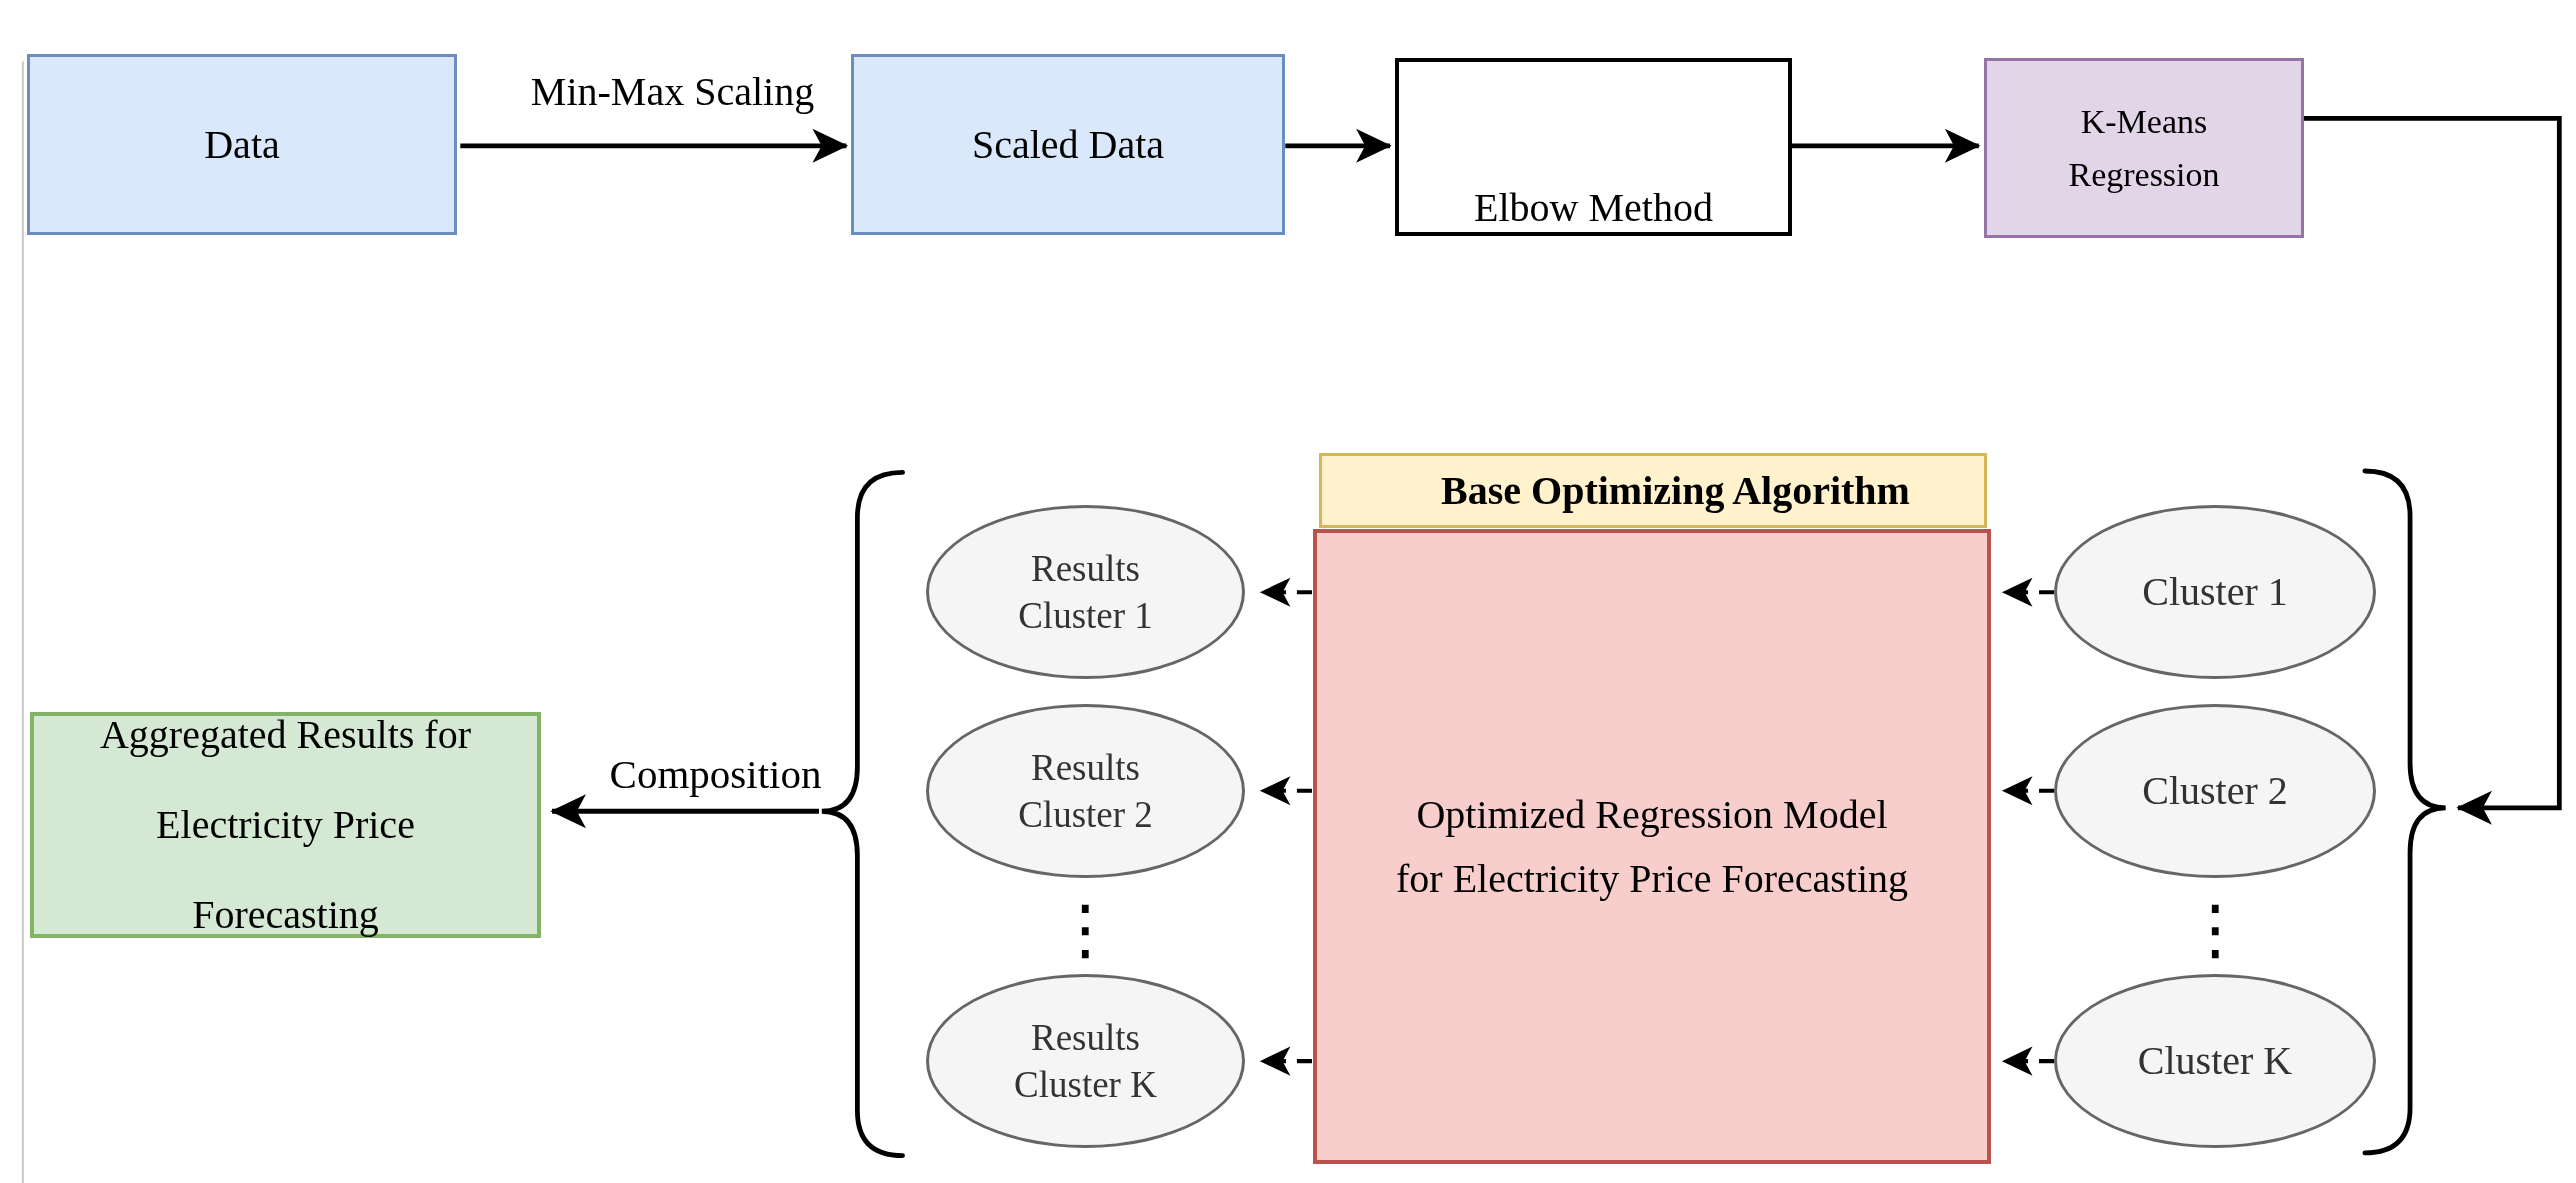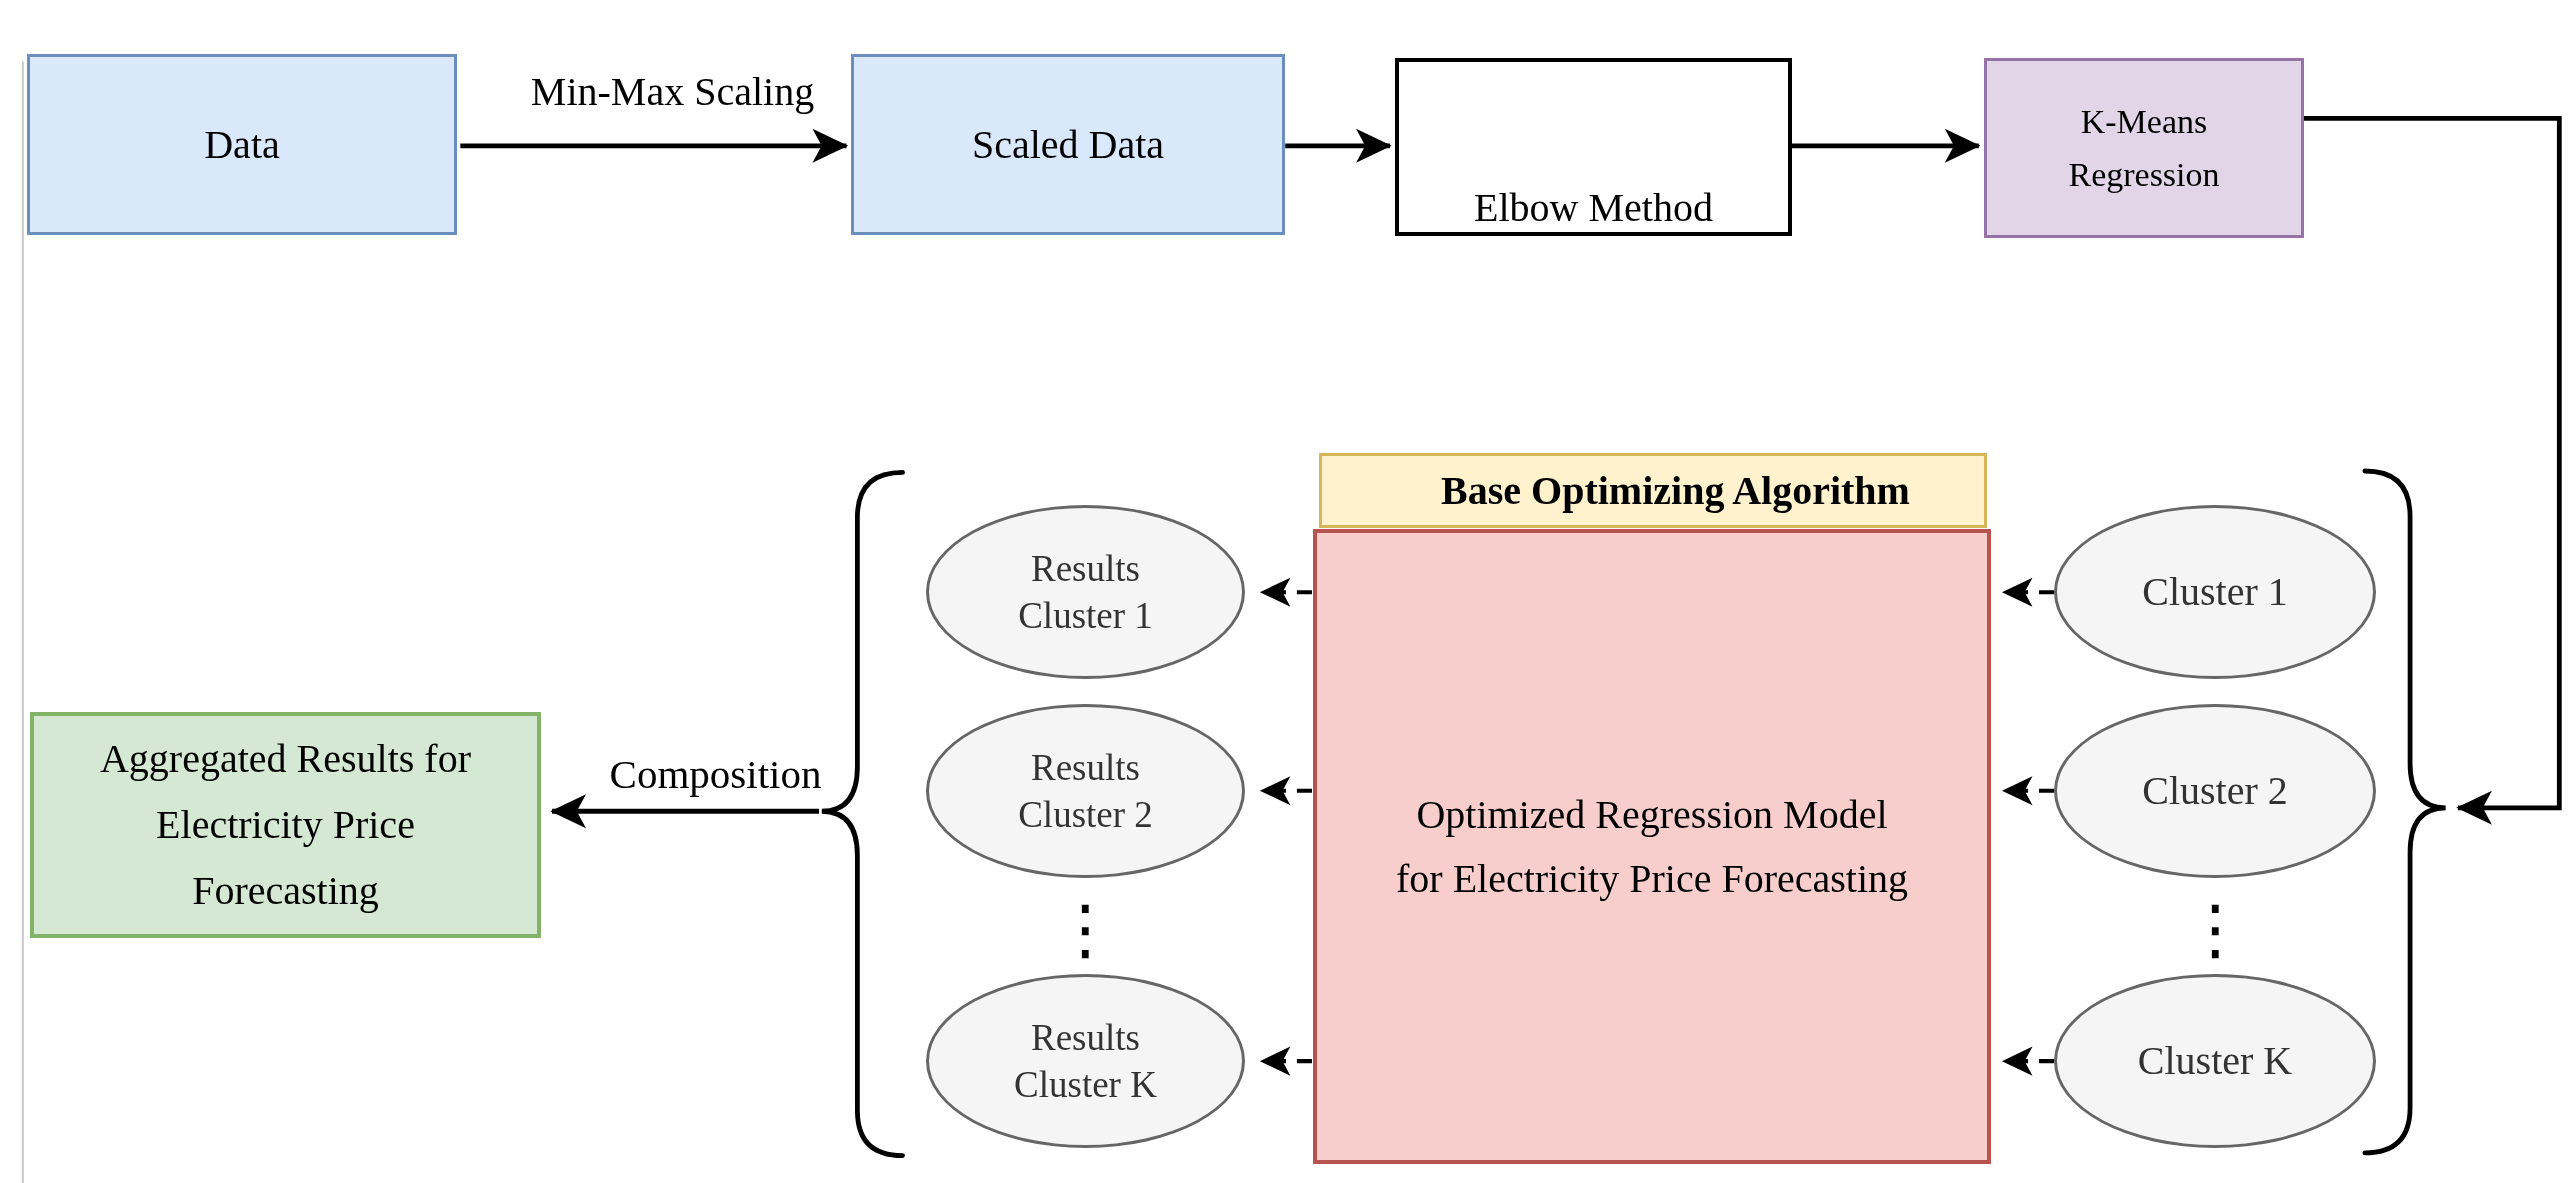--- a/index.html
+++ b/index.html
@@ -10,21 +10,21 @@
   .wires{position:absolute;left:0;top:0;width:2576px;height:1183px;}
   .node{
     position:absolute;display:flex;flex-direction:column;align-items:center;justify-content:center;
     text-align:center;box-sizing:border-box;
   }
   .box-blue{background:var(--blue_fill);border:3.4px solid var(--blue_border);}
   .box-white{background:#ffffff;border:4.1px solid #000000;}
   .box-purple{background:var(--purple_fill);border:3.4px solid var(--purple_border);}
   .box-yellow{background:var(--yellow_fill);border:3.4px solid var(--yellow_border);font-weight:bold;padding-left:45px;}
   .box-red{background:var(--red_fill);border:4.1px solid var(--red_border);}
-  .box-green{background:var(--green_fill);border:4.1px solid var(--green_border);}
+  .box-green{background:var(--green_fill);border:4.1px solid var(--green_border);gap:24px;}
   .ellipse{
     background:var(--ellipse_fill);border:3.4px solid var(--ellipse_border);
     border-radius:50%;color:#333333;
   }
   .lbl{position:absolute;text-align:center;}
   .f58{font-size:40px;line-height:48px;}
   .f56{font-size:34px;line-height:53px;}
   .f54{font-size:37px;line-height:47px;}
   .model-text{font-size:40px;line-height:64px;}
   .green-text{font-size:40px;line-height:66px;}

